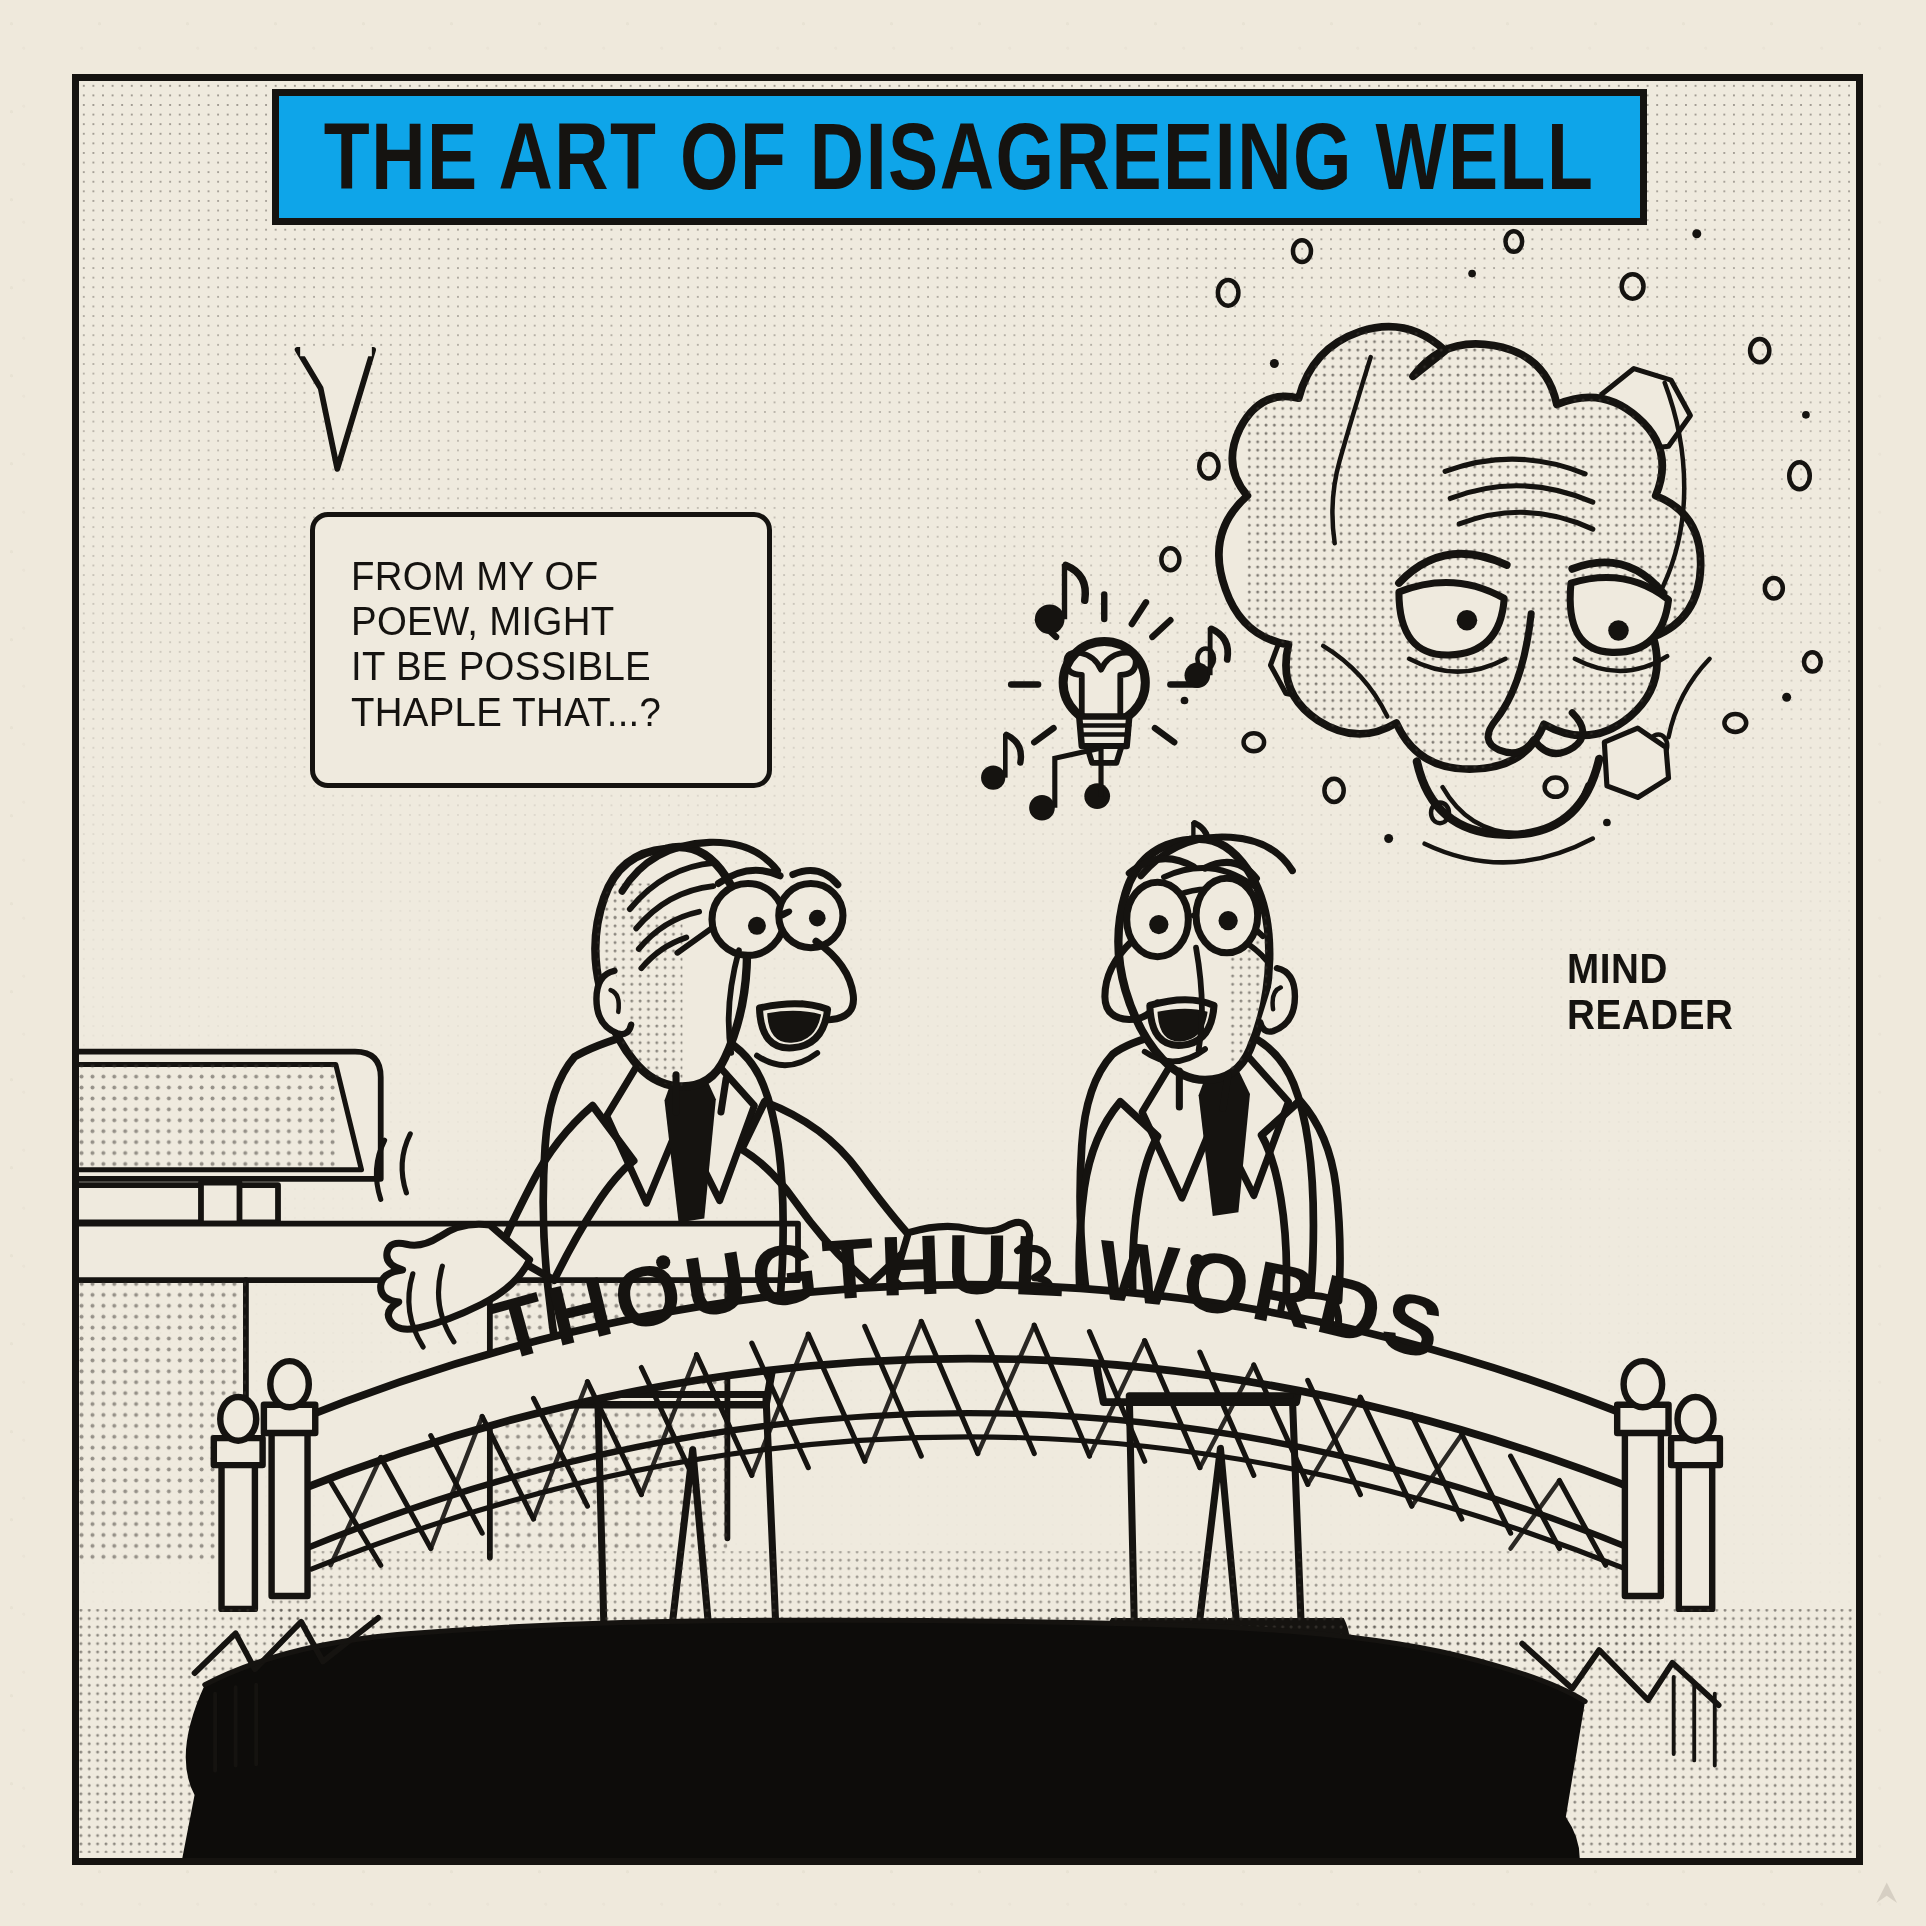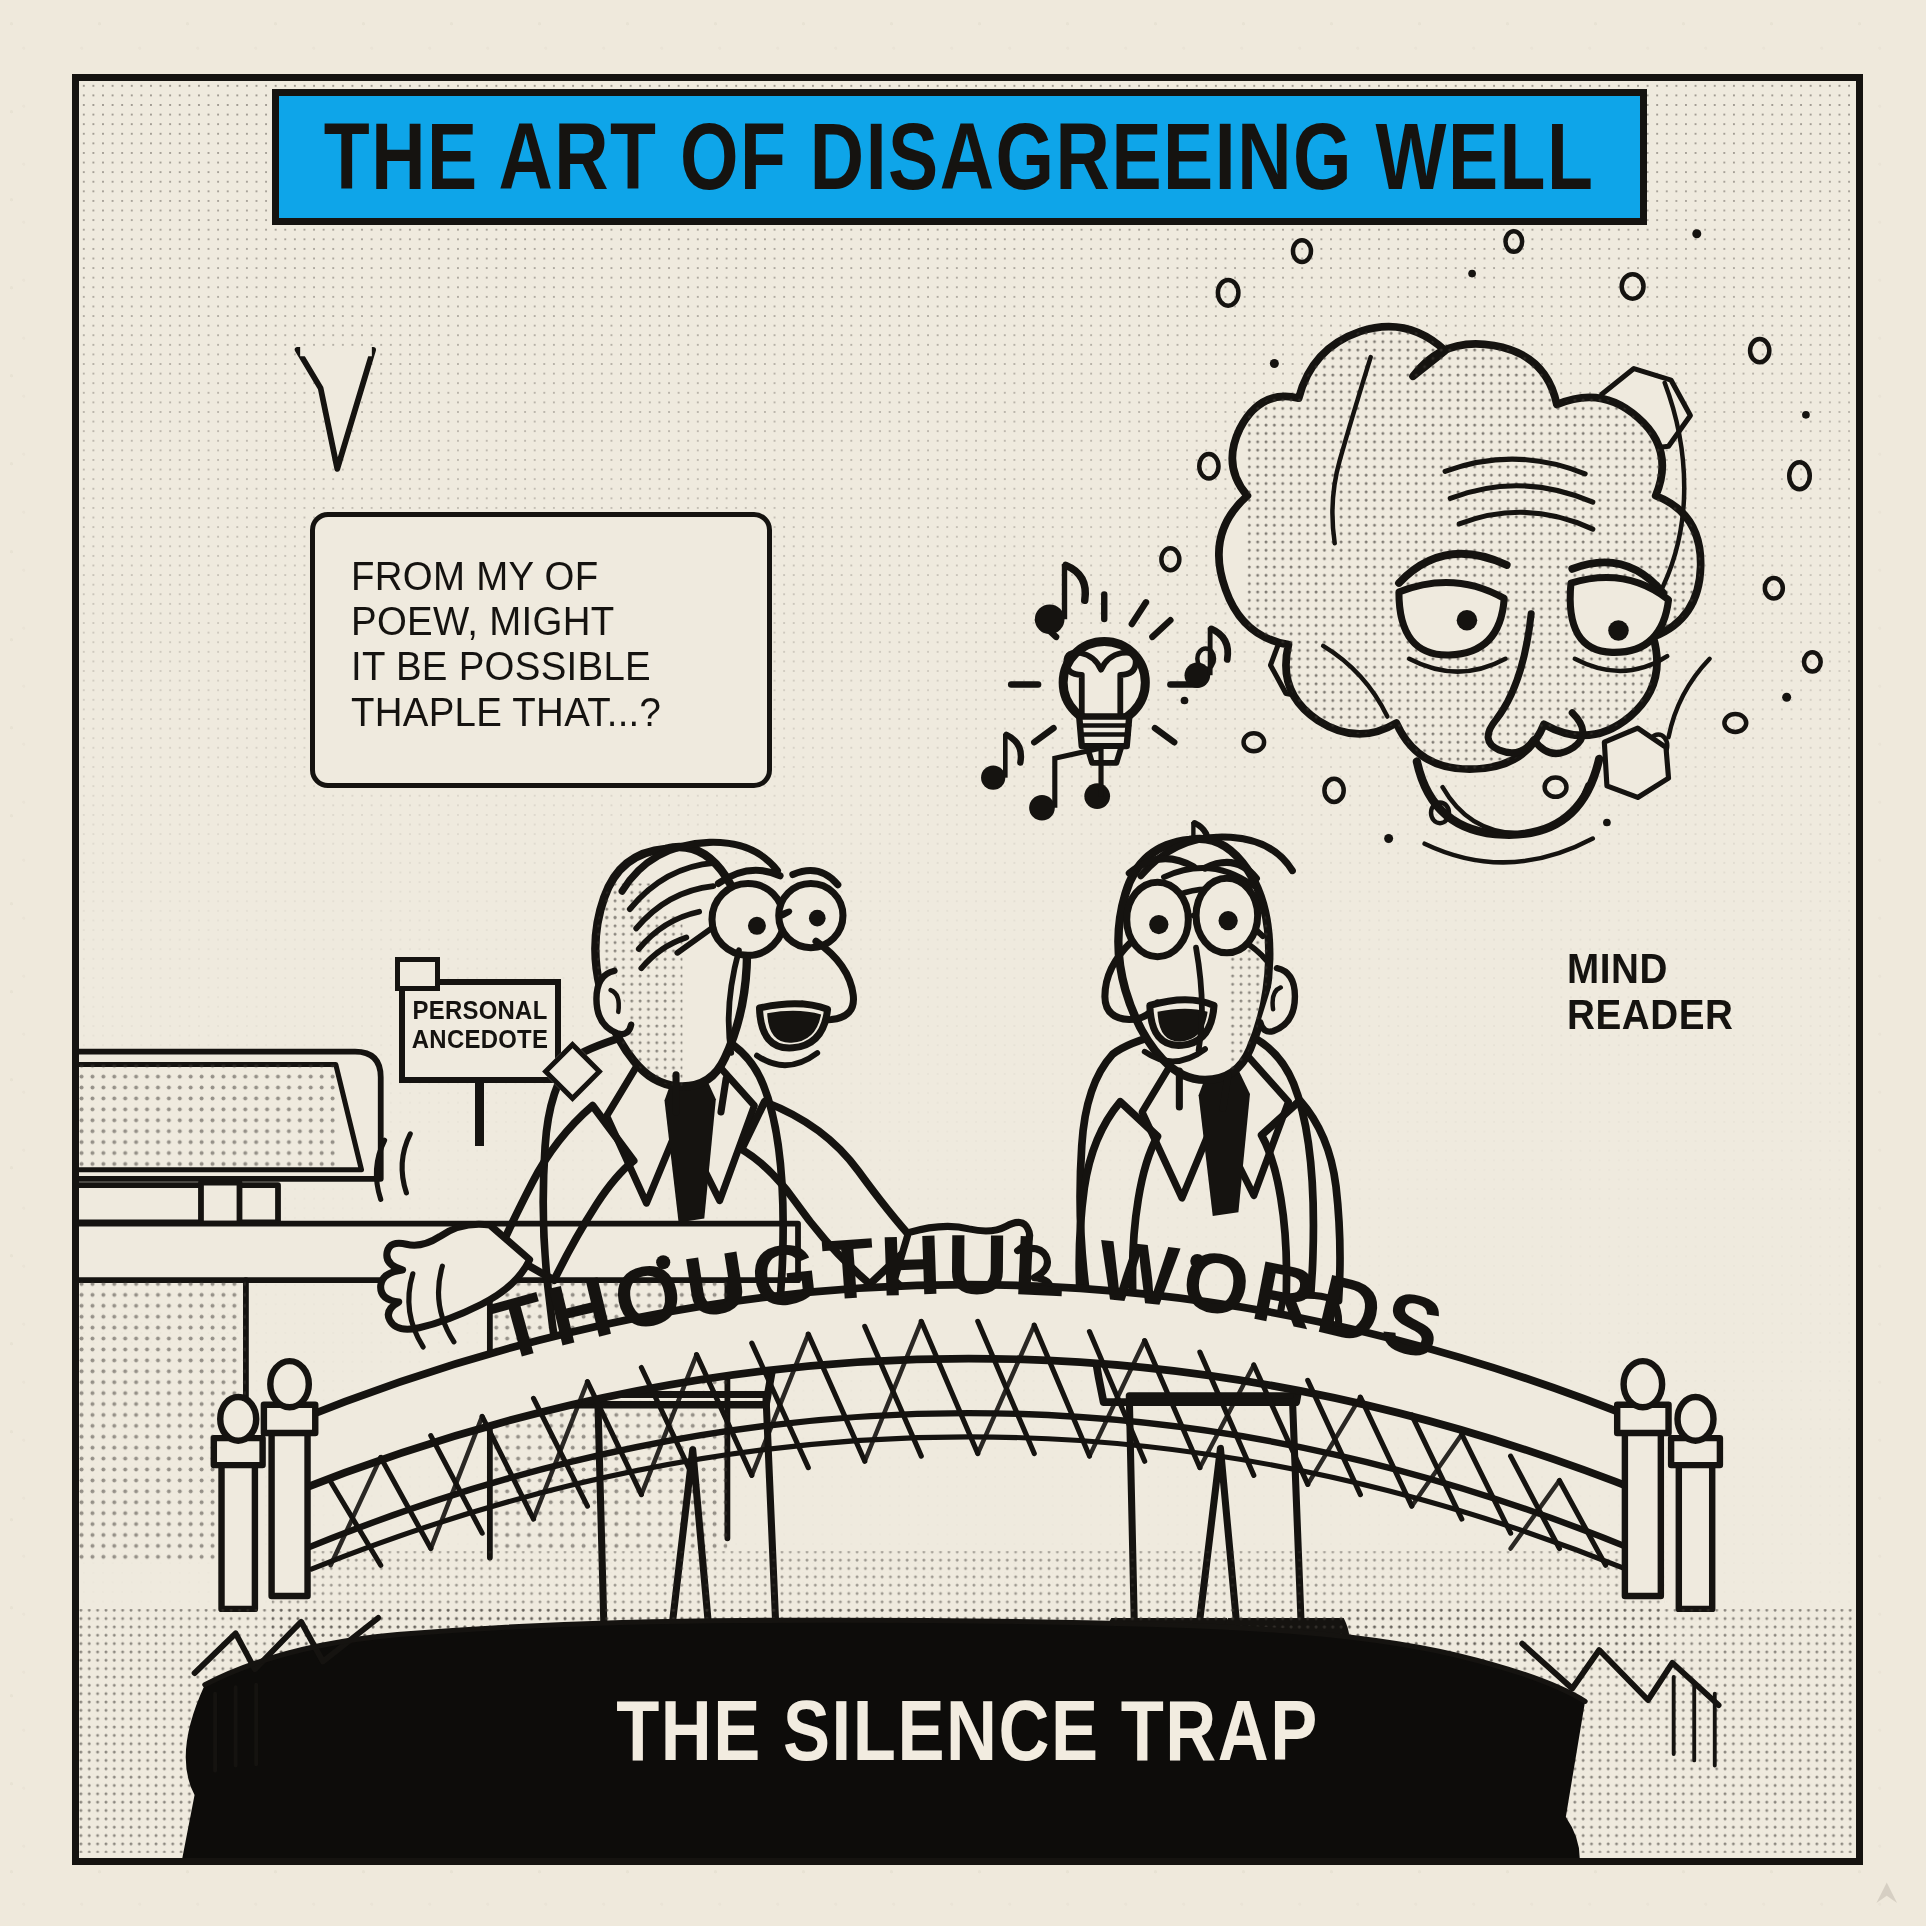--- a/index.html
+++ b/index.html
@@ -557,48 +557,35 @@
 
     <svg id="arch-word" viewBox="0 0 2768 2768">
       <defs>
         <path id="arcline" d="M 418 2078 Q 1386 1700 2356 2078" fill="none"></path>
       </defs>
       <text>
         <textPath href="#arcline" startOffset="50%" text-anchor="middle">THOUGTHUL WORDS</textPath>
       </text>
     </svg>
 
-    <div id="chasm-text">
-      <span>THE SILENCE TRAP</span>
-    </div>
 
     <svg id="bubble-tail" viewBox="0 0 180 200">
       <path class="ink paperfill" stroke-width="9" d="M30 6 L148 6 L92 192 L66 66 Z"></path>
       <path fill="#efeade" d="M34 -10 L146 -10 L146 16 L34 16 Z"></path>
     </svg>
 
     <div id="bubble">
       <div class="body">
         <div class="line">FROM MY OF</div>
         <div class="line">POEW, MIGHT</div>
         <div class="line">IT BE POSSIBLE</div>
         <div class="line">THAPLE THAT...?</div>
       </div>
     </div>
 
-    <div id="sign">
-      <div class="post"></div>
-      <div class="plate"></div>
-      <div class="clip-l"></div>
-      <div class="clip-r"></div>
-      <div class="txt">
-        <div>PERSONAL</div>
-        <div>ANCEDOTE</div>
-      </div>
-    </div>
 
     <div id="mind-label">
       <div>MIND</div>
       <div>READER</div>
     </div>
 
     <div id="title-box">
       <div id="title-text">THE ART OF DISAGREEING WELL</div>
     </div>
 

